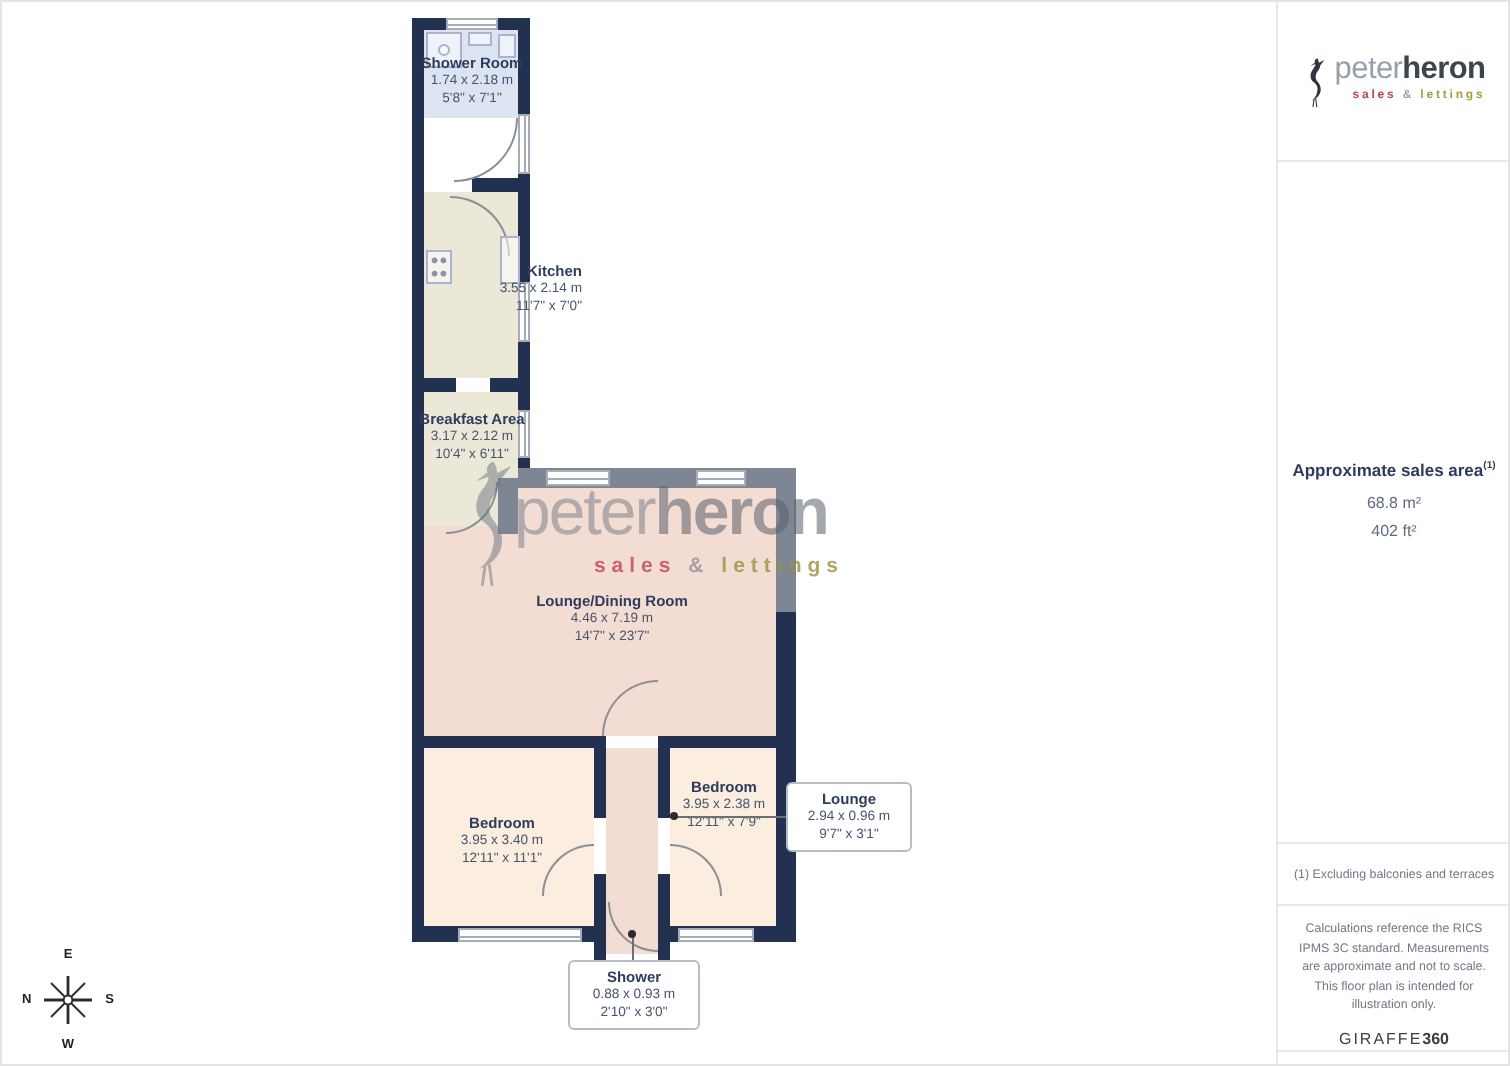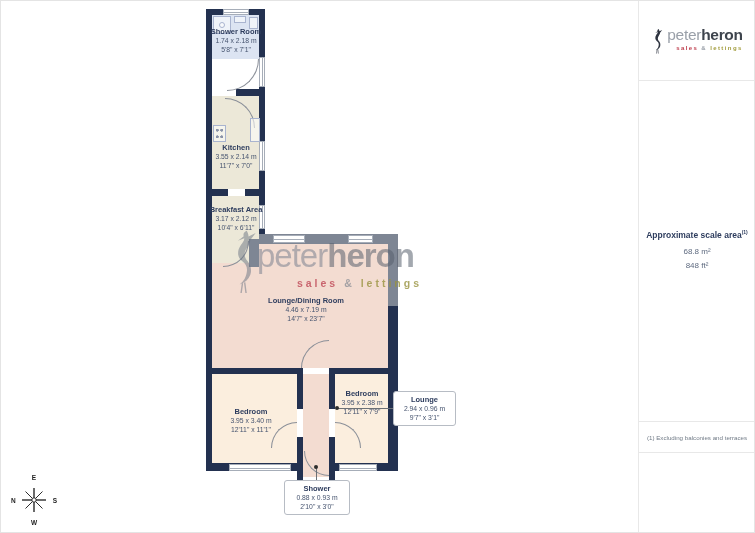--- a/index.html
+++ b/index.html
@@ -124,21 +124,21 @@
     <div class="fx" style="left:233px;top:15px;width:12px;height:7px;"></div>
     <div class="fx" style="left:248px;top:16px;width:9px;height:12px;"></div>
     <div class="fx" style="left:212px;top:124px;width:13px;height:17px;background-color:rgba(255,255,255,.55);background-image:radial-gradient(circle at 30% 28%,#8a93a8 1.2px,transparent 1.7px),radial-gradient(circle at 70% 28%,#8a93a8 1.2px,transparent 1.7px),radial-gradient(circle at 30% 72%,#8a93a8 1.2px,transparent 1.7px),radial-gradient(circle at 70% 72%,#8a93a8 1.2px,transparent 1.7px);"></div>
     <div class="fx" style="left:249px;top:117px;width:10px;height:24px;"></div>
 
     <div class="room-label" style="left:235px;top:26px;">
       <div class="rname">Shower Room</div>
       <div class="rdim">1.74 x 2.18 m</div>
       <div class="rdim">5'8" x 7'1"</div>
     </div>
-    <div class="room-label" style="left:235px;top:142px;">
+    <div class="room-label" style="left:235px;top:130px;text-align:right;">
       <div class="rname">Kitchen</div>
       <div class="rdim">3.55 x 2.14 m</div>
       <div class="rdim">11'7" x 7'0"</div>
     </div>
     <div class="room-label" style="left:235px;top:204px;">
       <div class="rname">Breakfast Area</div>
       <div class="rdim">3.17 x 2.12 m</div>
       <div class="rdim">10'4" x 6'11"</div>
     </div>
     <div class="room-label" style="left:305px;top:295px;">
@@ -208,24 +208,28 @@
           <path stroke="#2e3440" stroke-width=".8" fill="none" d="M8.6 30.5 7.8 36 M9.8 30 10.6 36"></path>
         </svg>
         <div class="logo-col">
           <div class="logo-main"><span class="lg-peter">peter</span><span class="lg-heron">heron</span></div>
           <div class="logo-sub"><span class="lg-sales">sales</span> <span class="lg-amp">&amp;</span> <span class="lg-lettings">lettings</span></div>
         </div>
       </div>
     </div>
 
     <div class="sb-box sb-area">
-      <div class="t"><span>Approximate scale area</span><sup>(1)</sup></div>
+      <div class="t"><span>Approximate sales area</span><sup>(1)</sup></div>
       <div class="v">68.8 m²</div>
-      <div class="v">848 ft²</div>
+      <div class="v">402 ft²</div>
     </div>
 
     <div class="sb-box sb-note">
       <span>(1) Excluding balconies and terraces</span>
     </div>
 
+    <div class="sb-box sb-disc">
+      <div>Calculations reference the RICS IPMS 3C standard. Measurements are approximate and not to scale. This floor plan is intended for illustration only.</div>
+      <div class="sb-brand"><span>GIRAFFE</span><b>360</b></div>
+    </div>
   </aside>
 
 </div>
 
 </body></html>

